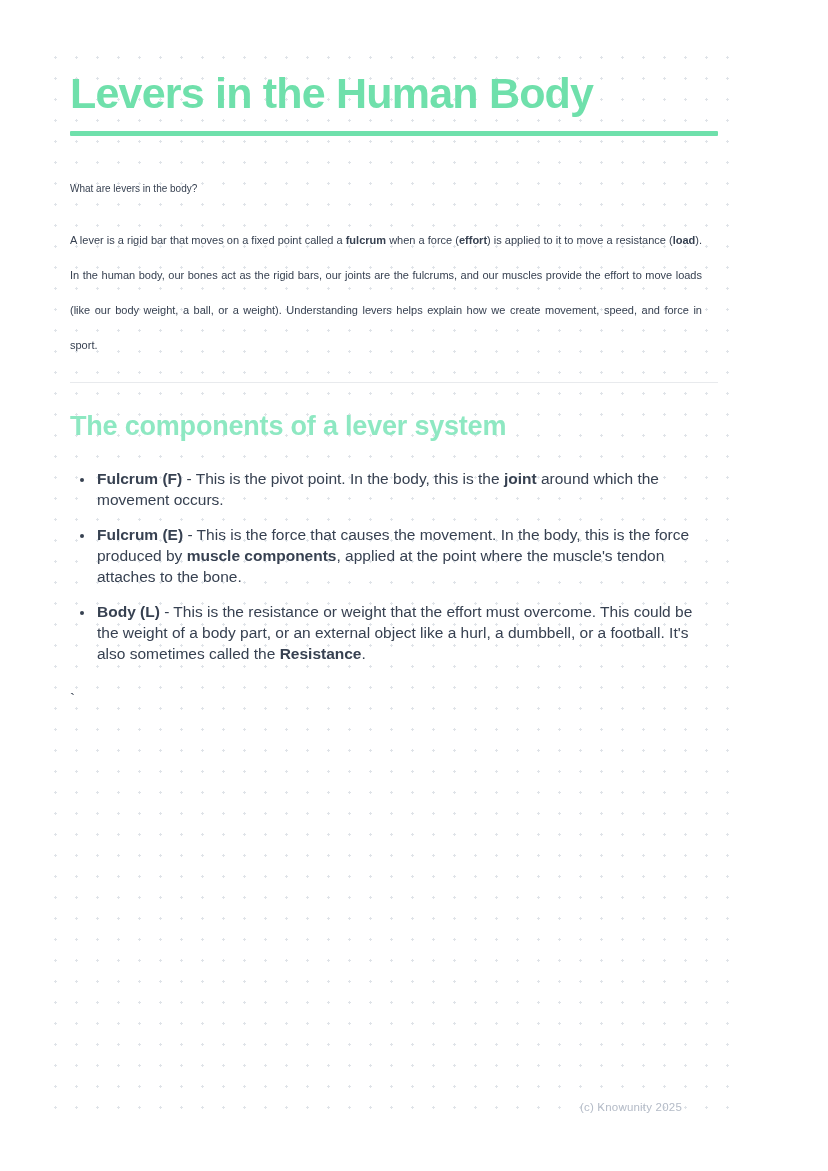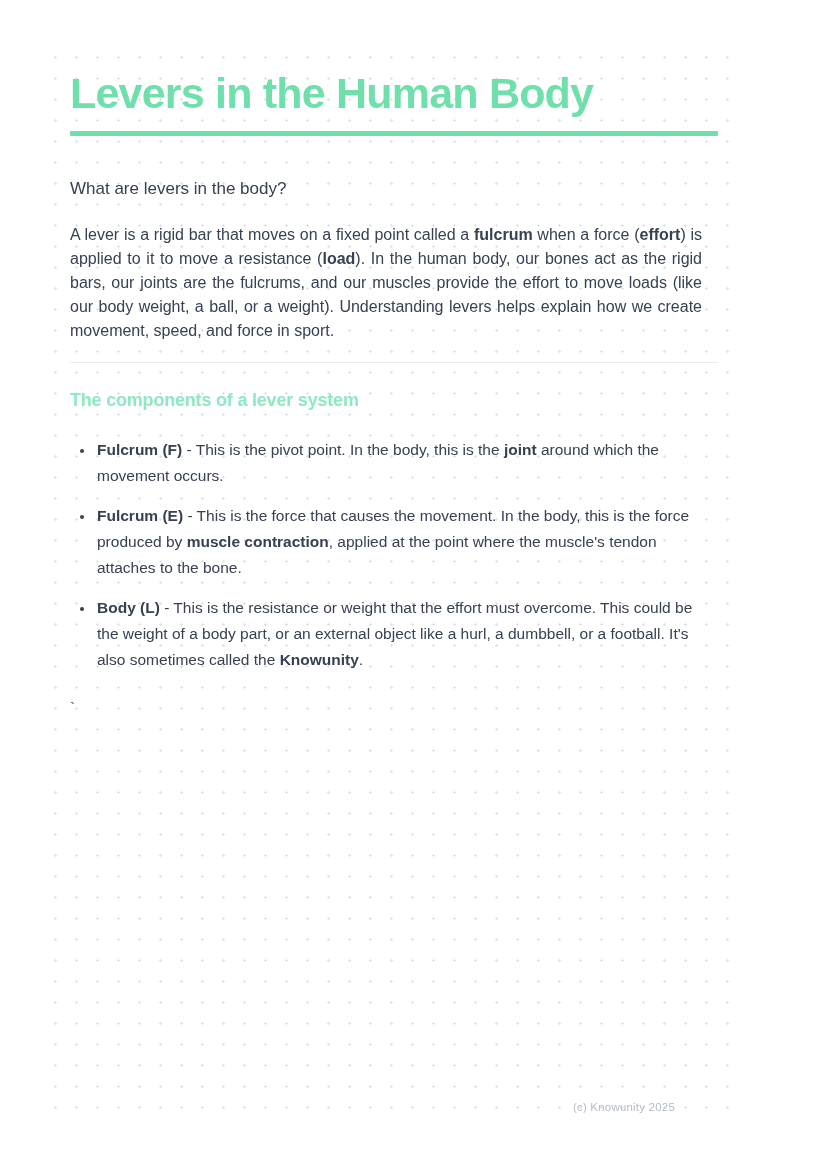--- a/index.html
+++ b/index.html
@@ -55,72 +55,72 @@
   }
   .title-rule {
     margin-top: 15px;
     height: 5px;
     width: 648px;
     background: #6fe0ab;
     border-radius: 1px;
   }
   p.question {
     margin: 42px 0 0 0;
-    font-size: 17px;
+    font-size: 10px;
     line-height: 22px;
   }
   p.body {
     margin: 23px 16px 0 0;
-    font-size: 16px;
-    line-height: 24px;
+    font-size: 11px;
+    line-height: 35px;
   }
   .justify {
     text-align: justify;
   }
   hr.divider {
     margin: 19px 0 0 0;
     border: none;
     border-top: 1px solid #e8eaed;
     width: 648px;
   }
   h2.section-heading {
     margin: 27px 0 3px 0;
-    font-size: 18px;
+    font-size: 27px;
     line-height: 1.2;
     font-weight: bold;
     letter-spacing: -0.2px;
     color: #8ee8c2;
   }
   p.section-para {
     margin-top: 17px;
   }
   ul.components {
     margin: 25px 0 0 0;
     padding: 0 0 0 25px;
     list-style: disc outside;
   }
   ul.components li {
     font-size: 15.5px;
-    line-height: 26px;
+    line-height: 21px;
     margin-bottom: 14px;
     padding-left: 2px;
   }
   ul.components li::marker {
     color: #374151;
     font-size: 14px;
   }
   p.stray {
     margin: 25px 0 0 0;
     font-size: 15.5px;
     line-height: 20px;
   }
   .footer {
     position: absolute;
     top: 1101px;
-    right: 65px;
+    right: 58px;
     font-size: 11.5px;
     letter-spacing: 0.2px;
     color: #b4bbc7;
     text-align: right;
   }
   strong { font-weight: bold; }
 </style>
 </head>
 <body>
 
@@ -139,22 +139,22 @@
 
     <p class="body justify"><span>A lever is a rigid bar that moves on a fixed point called a </span><strong>fulcrum</strong><span> when a force (</span><strong>effort</strong><span>) is applied to it to move a resistance (</span><strong>load</strong><span>). In the human body, our bones act as the rigid bars, our joints are the fulcrums, and our muscles provide the effort to move loads (like our body weight, a ball, or a weight). Understanding levers helps explain how we create movement, speed, and force in sport.</span></p>
 
     <hr class="divider">
 
     <h2 class="section-heading">The components of a lever system</h2>
 
 
     <ul class="components">
       <li><strong>Fulcrum (F)</strong><span> - This is the pivot point. In the body, this is the </span><strong>joint</strong><span> around which the movement occurs.</span></li>
-      <li><strong>Fulcrum (E)</strong><span> - This is the force that causes the movement. In the body, this is the force produced by </span><strong>muscle contraction</strong><span>, applied at the point where the muscle's tendon attaches to the bone.</span></li>
-      <li><strong>Body (L)</strong><span> - This is the resistance or weight that the effort must overcome. This could be the weight of a body part, or an external object like a hurl, a dumbbell, or a football. It's also sometimes called the </span><strong>Knowunity</strong><span>.</span></li>
+      <li><strong>Fulcrum (E)</strong><span> - This is the force that causes the movement. In the body, this is the force produced by </span><strong>muscle components</strong><span>, applied at the point where the muscle's tendon attaches to the bone.</span></li>
+      <li><strong>Body (L)</strong><span> - This is the resistance or weight that the effort must overcome. This could be the weight of a body part, or an external object like a hurl, a dumbbell, or a football. It's also sometimes called the </span><strong>Resistance</strong><span>.</span></li>
     </ul>
 
     <p class="stray">`</p>
 
   </div>
 
   <div class="footer">(c) Knowunity 2025</div>
 
 </div>
 

